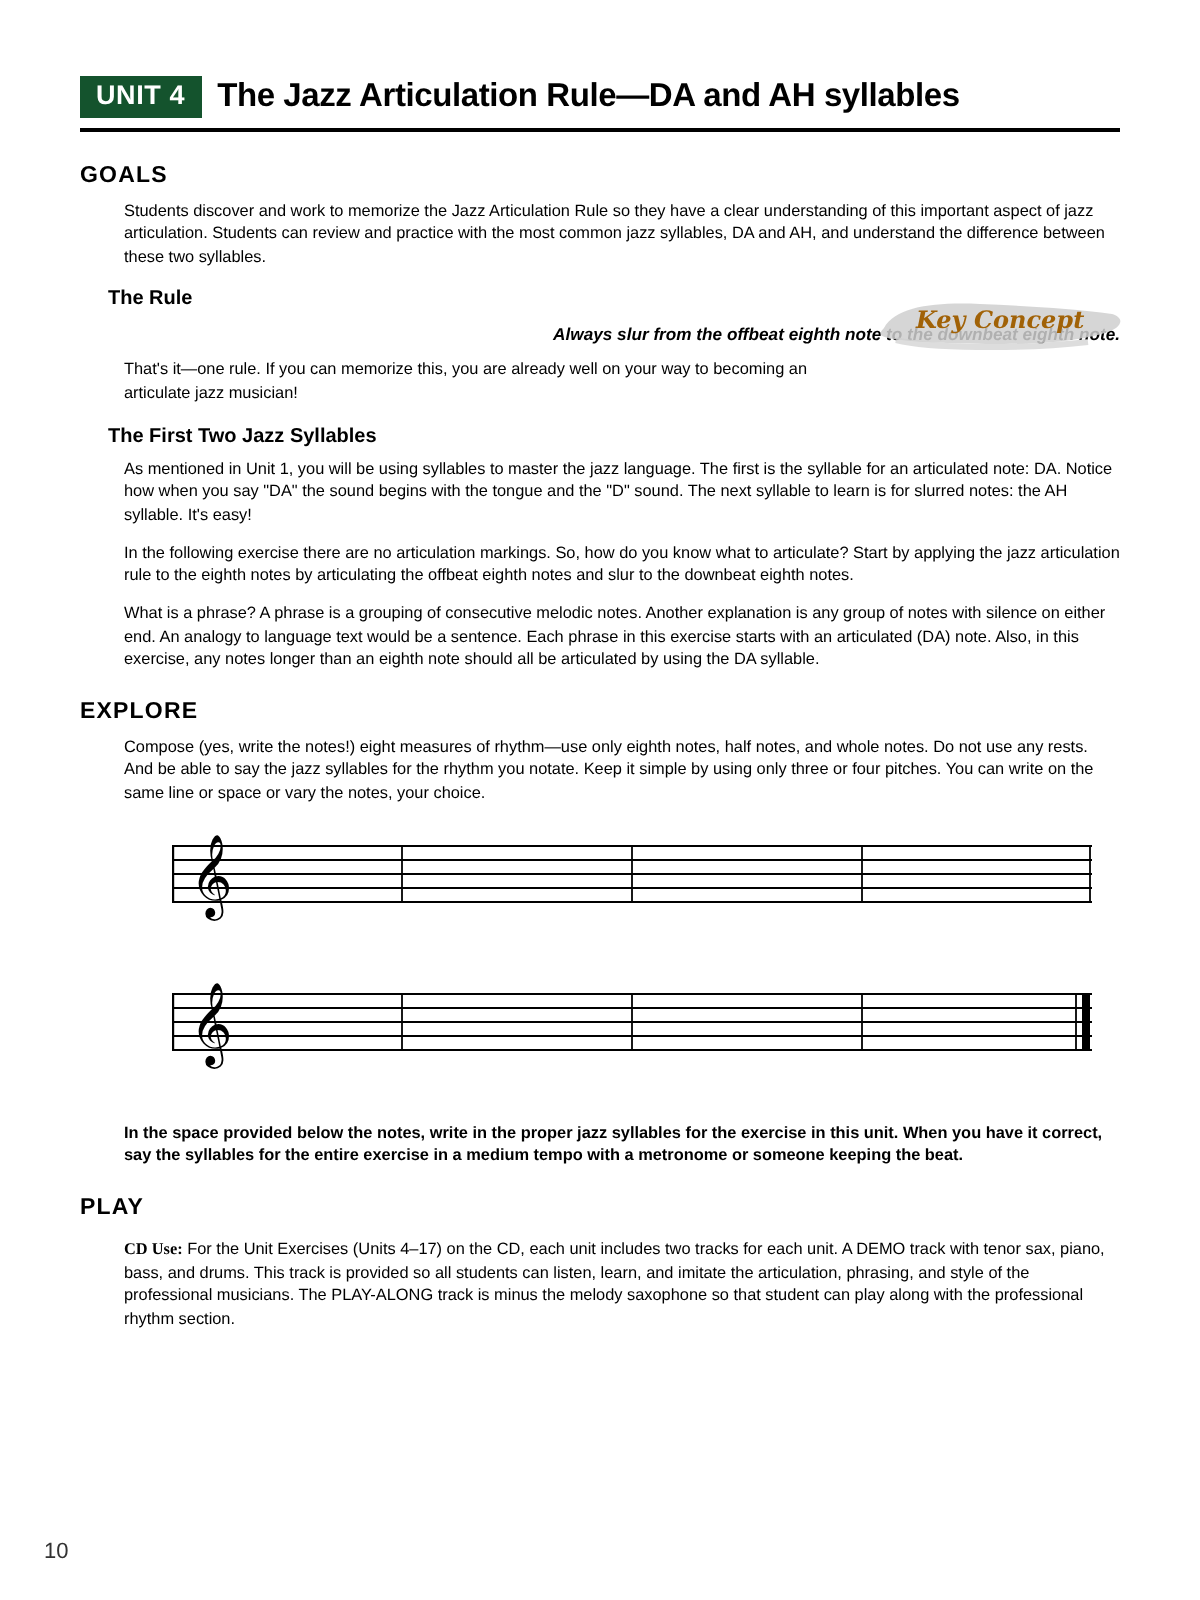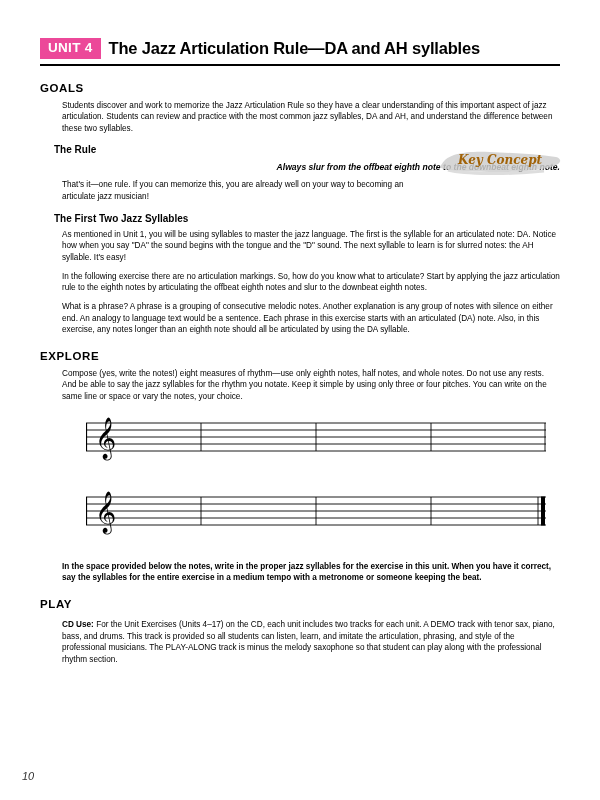--- a/index.html
+++ b/index.html
@@ -23,21 +23,21 @@
   }
   
   .title-row {
     display: flex;
     align-items: center;
     border-bottom: 2px solid #000;
     padding-bottom: 5px;
     margin-bottom: 16px;
   }
   .unit-badge {
-    background: #ec4899;
+    background: #14532d;
     color: #fff;
     font-weight: bold;
     font-size: 13.5px;
     letter-spacing: 0.3px;
     padding: 3px 8px 4px 8px;
     margin-right: 8px;
     line-height: 1;
   }
   .title-text {
     font-size: 16.5px;
@@ -117,29 +117,29 @@
     display: block;
   }
   
   .cd-use {
     font-size: 8.2px;
     line-height: 1.42;
     margin: 9px 0 0 22px;
   }
   .cd-use b {
     font-weight: bold;
+    font-family: Liberation Serif, serif;
   }
   
   .page-num {
     position: absolute;
     left: 22px;
     bottom: 18px;
     font-size: 11px;
     color: #333;
-    font-style: italic;
   }
 </style>
 </head>
 <body>
 
 <div class="page">
 
   <div class="title-row">
     <span class="unit-badge">UNIT 4</span>
     <span class="title-text">The Jazz Articulation Rule—DA and AH syllables</span>

